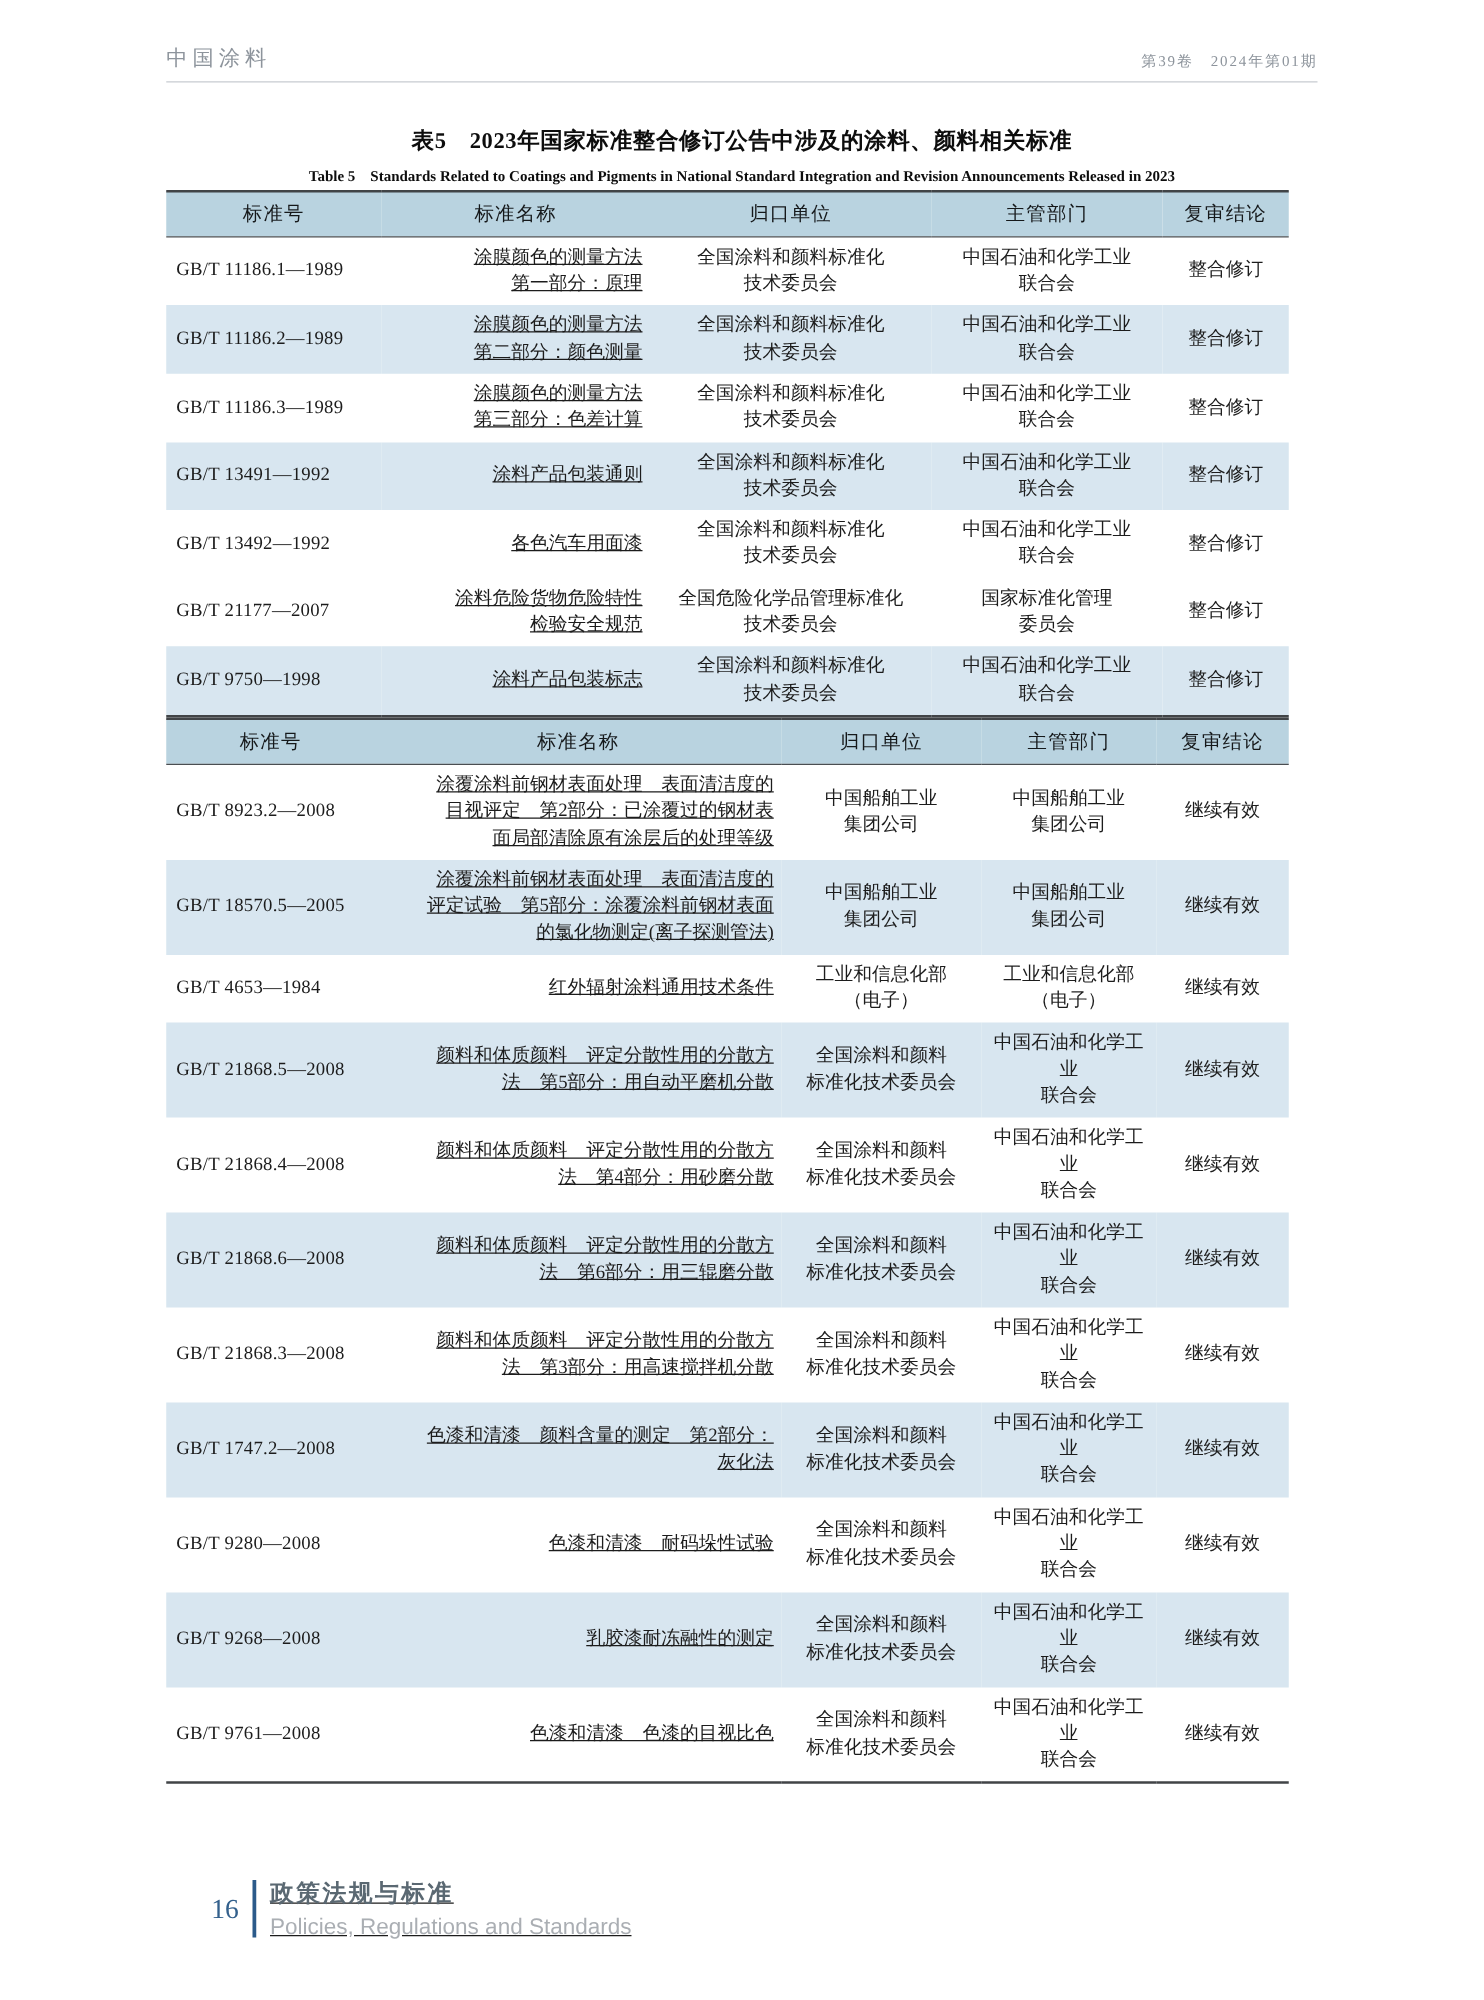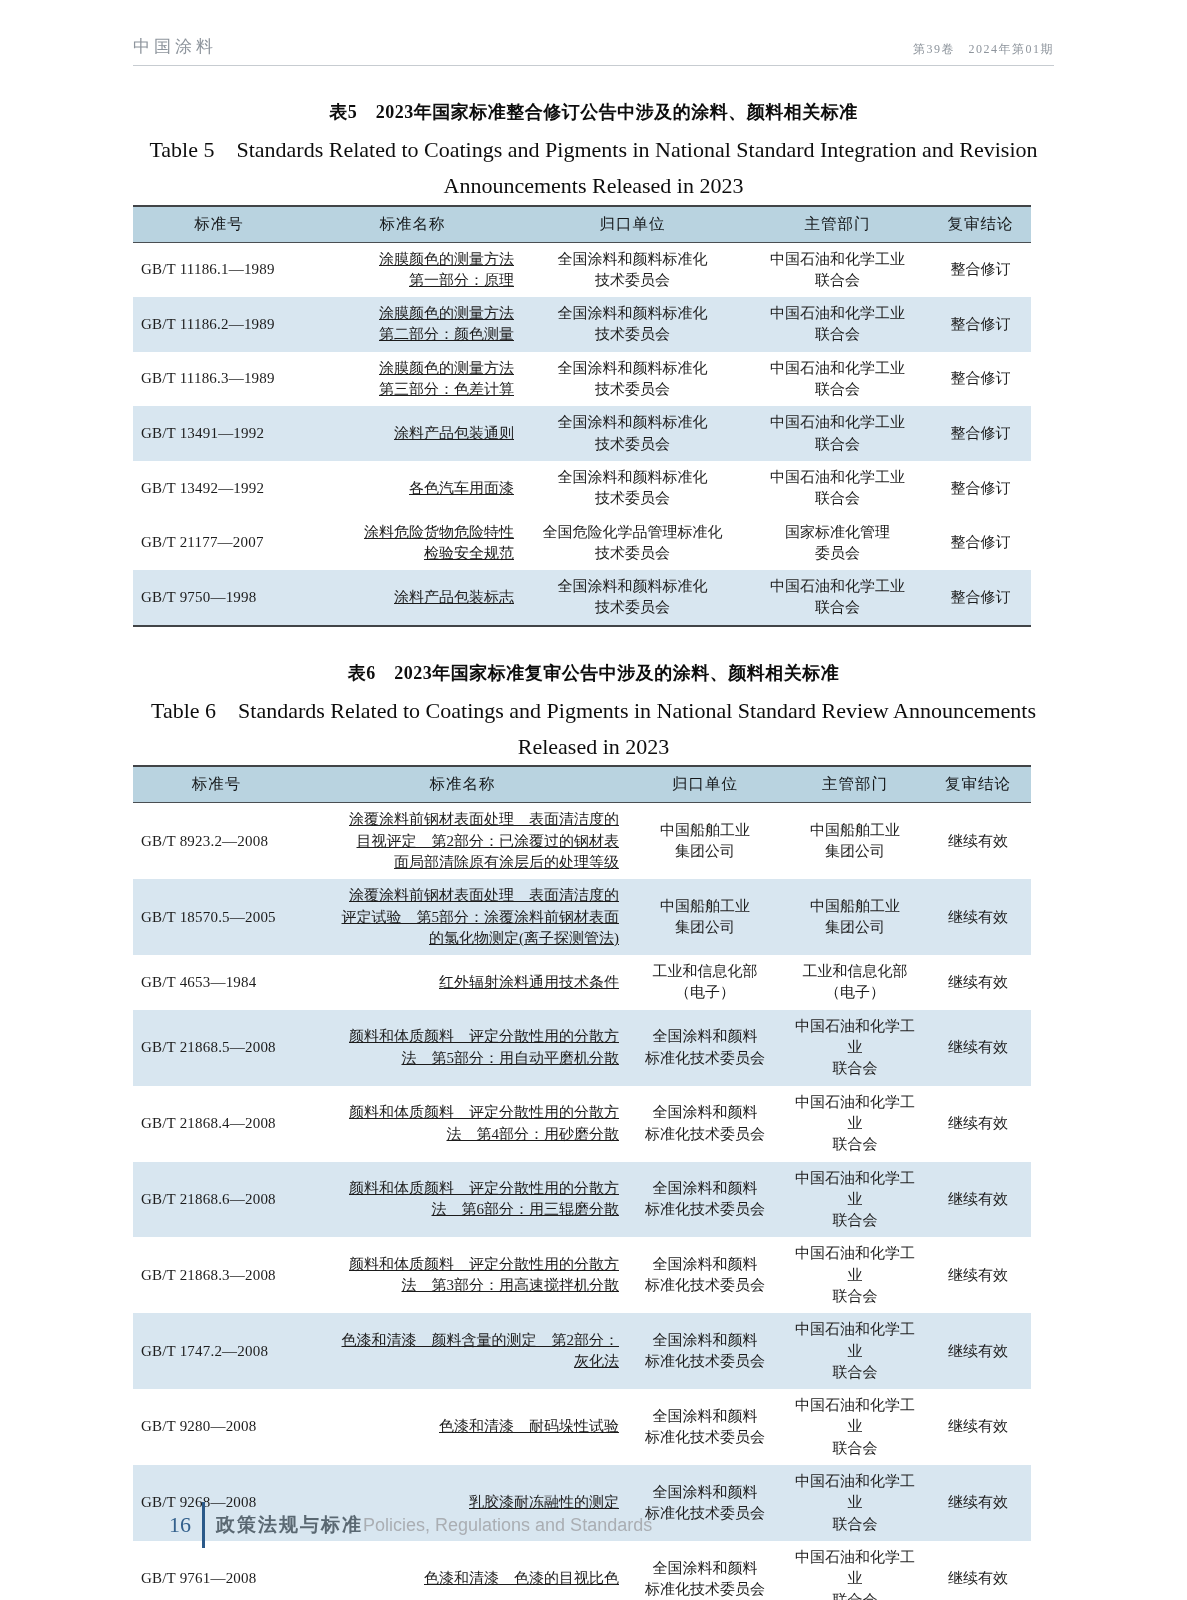--- a/index.html
+++ b/index.html
@@ -23,21 +23,21 @@
   .brand{letter-spacing:4px;}
   .issue{letter-spacing:1.5px;font-size:12px;}
 
   
   .caption-block{text-align:center;}
   .cap-cn{
     font-weight:bold;font-size:18px;color:#0d0d0d;
     margin-top:34px;letter-spacing:.5px;
   }
   .cap-en{
-    font-weight:normal;font-size:22px;color:#0d0d0d;
+    font-weight:bold;font-size:12px;color:#0d0d0d;
     margin-top:8px;line-height:1.65;
   }
 
   
   table.std{
     width:898px;border-collapse:collapse;table-layout:fixed;
     border-top:2px solid #414447;
     border-bottom:2px solid #414447;
   }
   table.std thead th{
@@ -63,21 +63,21 @@
   .page-footer{
     position:absolute;left:133px;top:1502px;
     display:flex;align-items:center;
   }
   .page-num{
     font-size:22px;color:#33608c;margin-right:11px;
     font-family:"Liberation Serif","DejaVu Serif",serif;
     margin-left:36px;
   }
   .footer-bar{width:3px;height:46px;background:#2b5a8a;margin-right:11px;}
-  .footer-titles{display:flex;flex-direction:row;justify-content:space-between;}
+  .footer-titles{display:flex;flex-direction:column;justify-content:space-between;text-decoration:underline;}
   .footer-cn{
     font-family:"Liberation Sans","DejaVu Sans",sans-serif;
     font-weight:bold;font-size:19px;color:#5a6872;letter-spacing:2px;
   }
   .footer-en{
     font-family:"Liberation Sans","DejaVu Sans",sans-serif;
     font-size:18px;color:#aaaeb3;margin-top:3px;
   }
 </style>
 </head>
@@ -176,24 +176,20 @@
           <td class="c1">涂料产品包装标志</td>
           <td class="c2">全国涂料和颜料标准化
 技术委员会</td>
           <td class="c3">中国石油和化学工业
 联合会</td>
           <td class="c4">整合修订</td>
         </tr>
       </tbody>
   </table>
 
-  <div class="caption-block tbl6-gap">
-    <div class="cap-cn">表6　2023年国家标准复审公告中涉及的涂料、颜料相关标准</div>
-    <div class="cap-en">Table 6　Standards Related to Coatings and Pigments in National Standard Review Announcements Released in 2023</div>
-  </div>
 
   <table class="std">
     <colgroup>
       <col style="width:167px">
         <col style="width:325px">
         <col style="width:160px">
       <col style="width:140px">
         <col style="width:106px">
     </colgroup>
     <thead>

